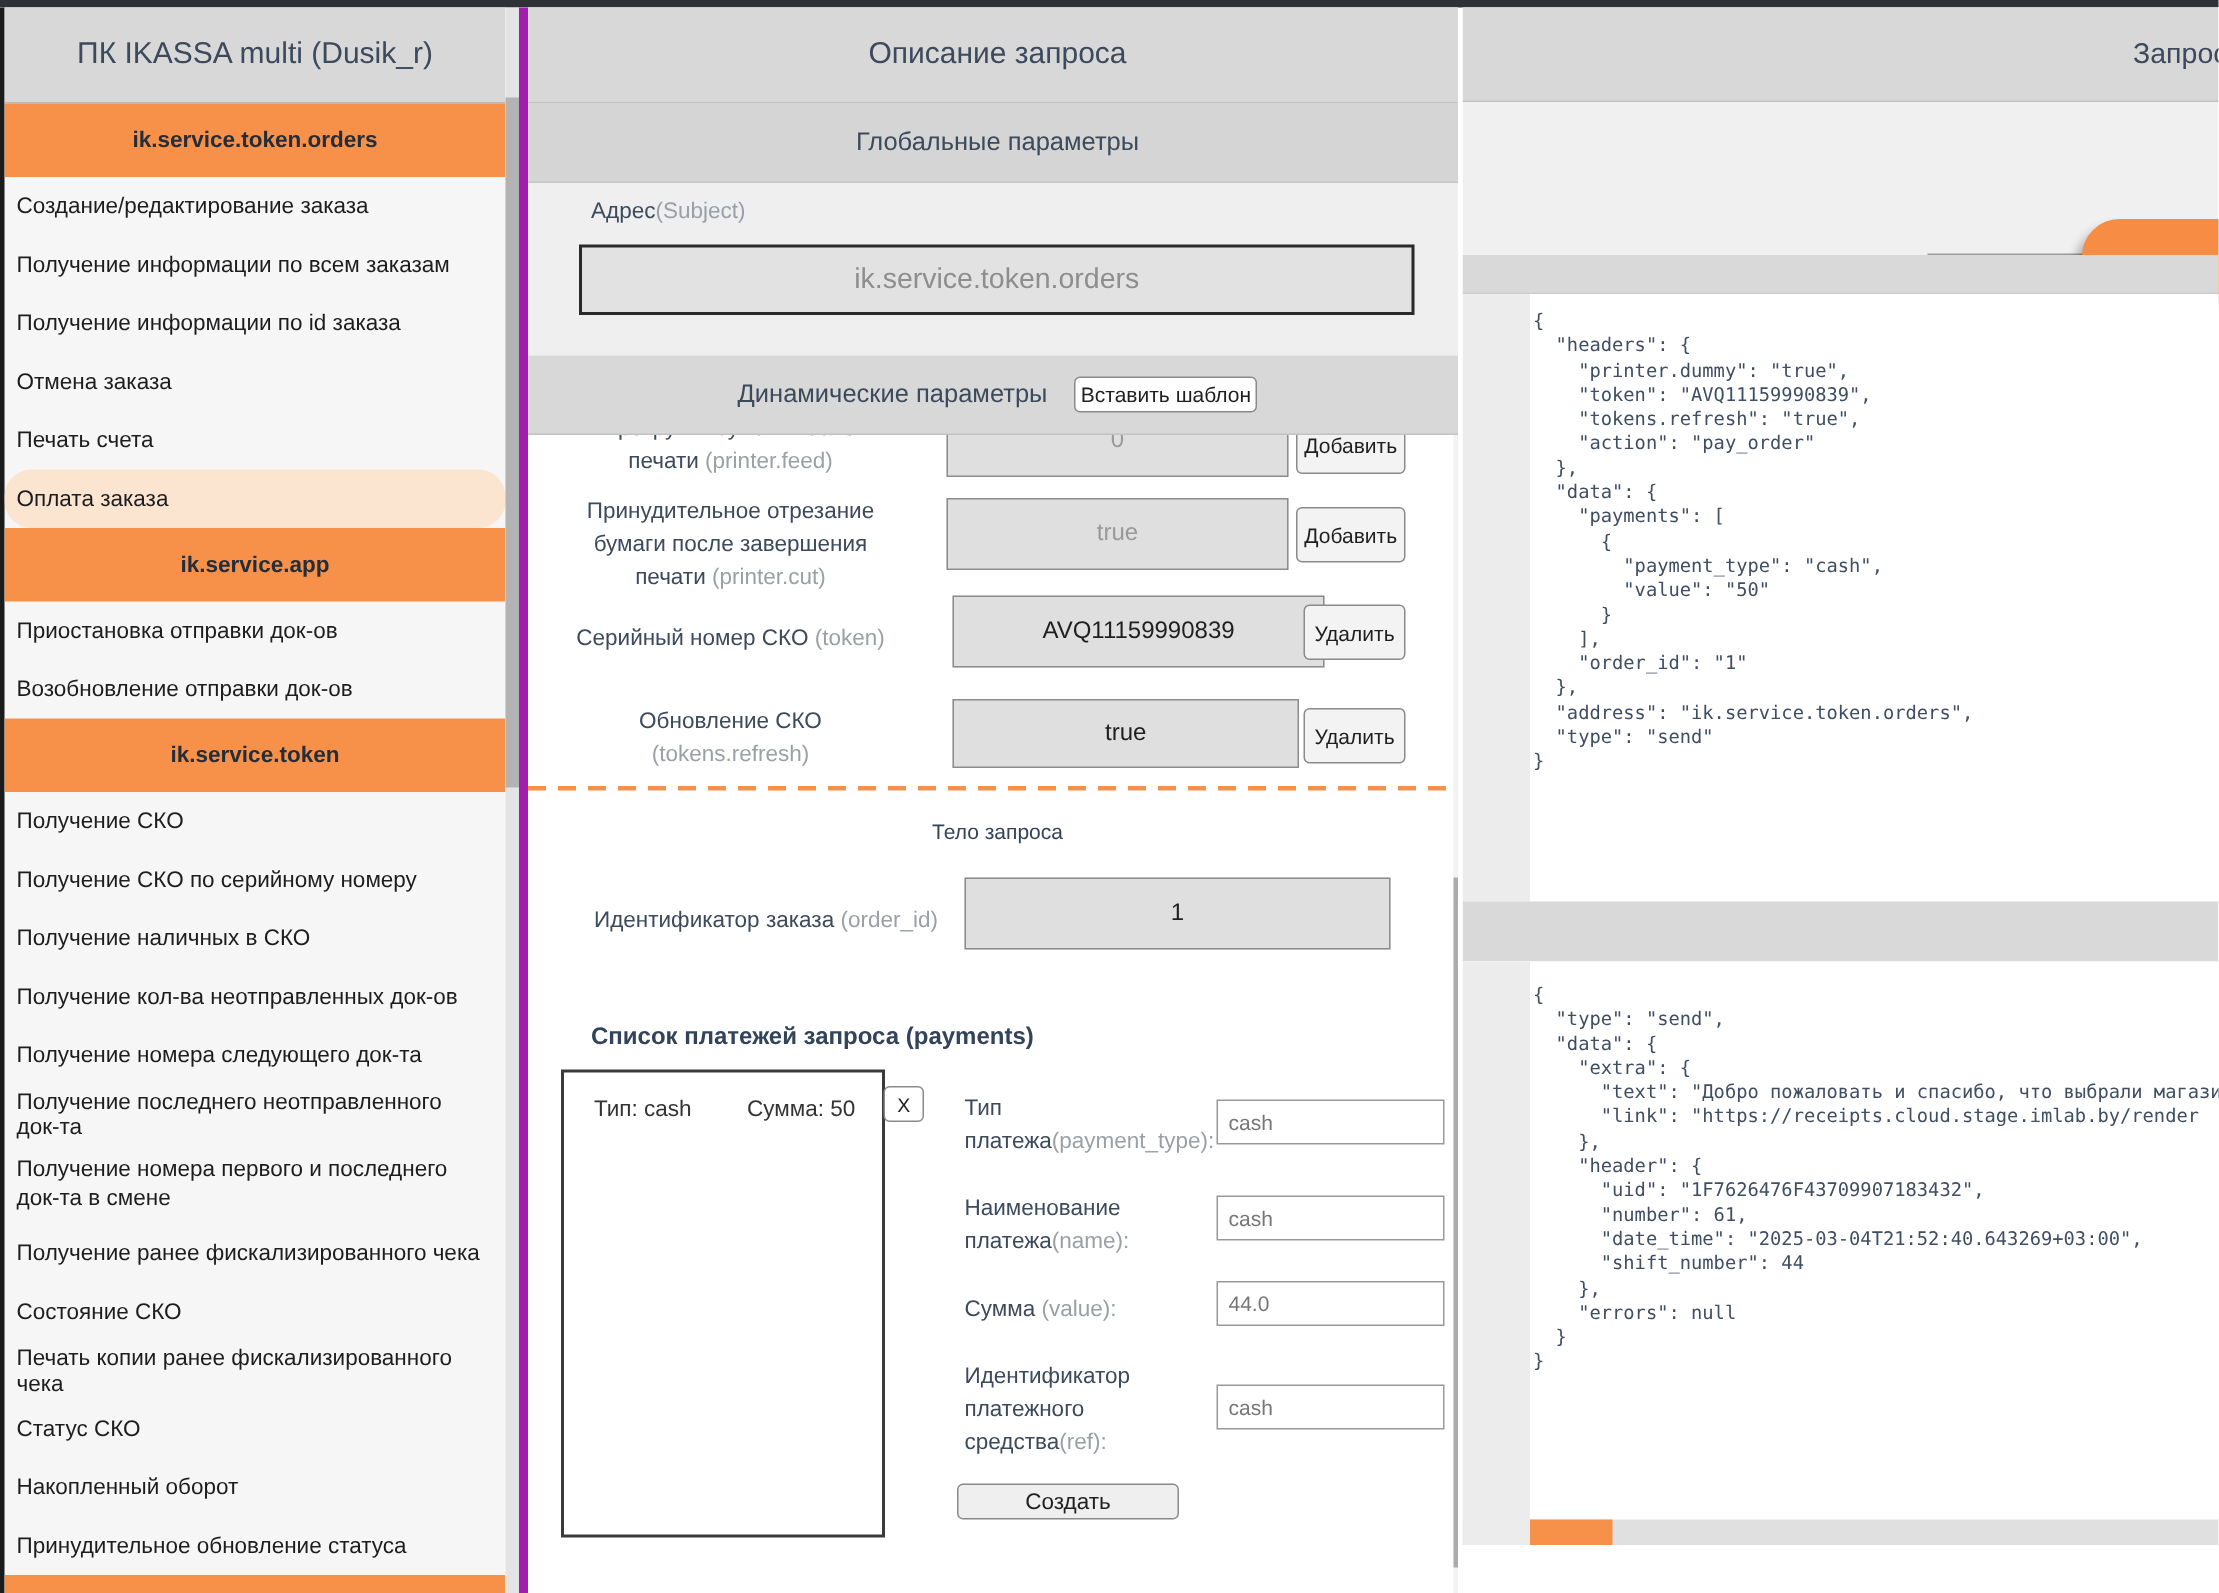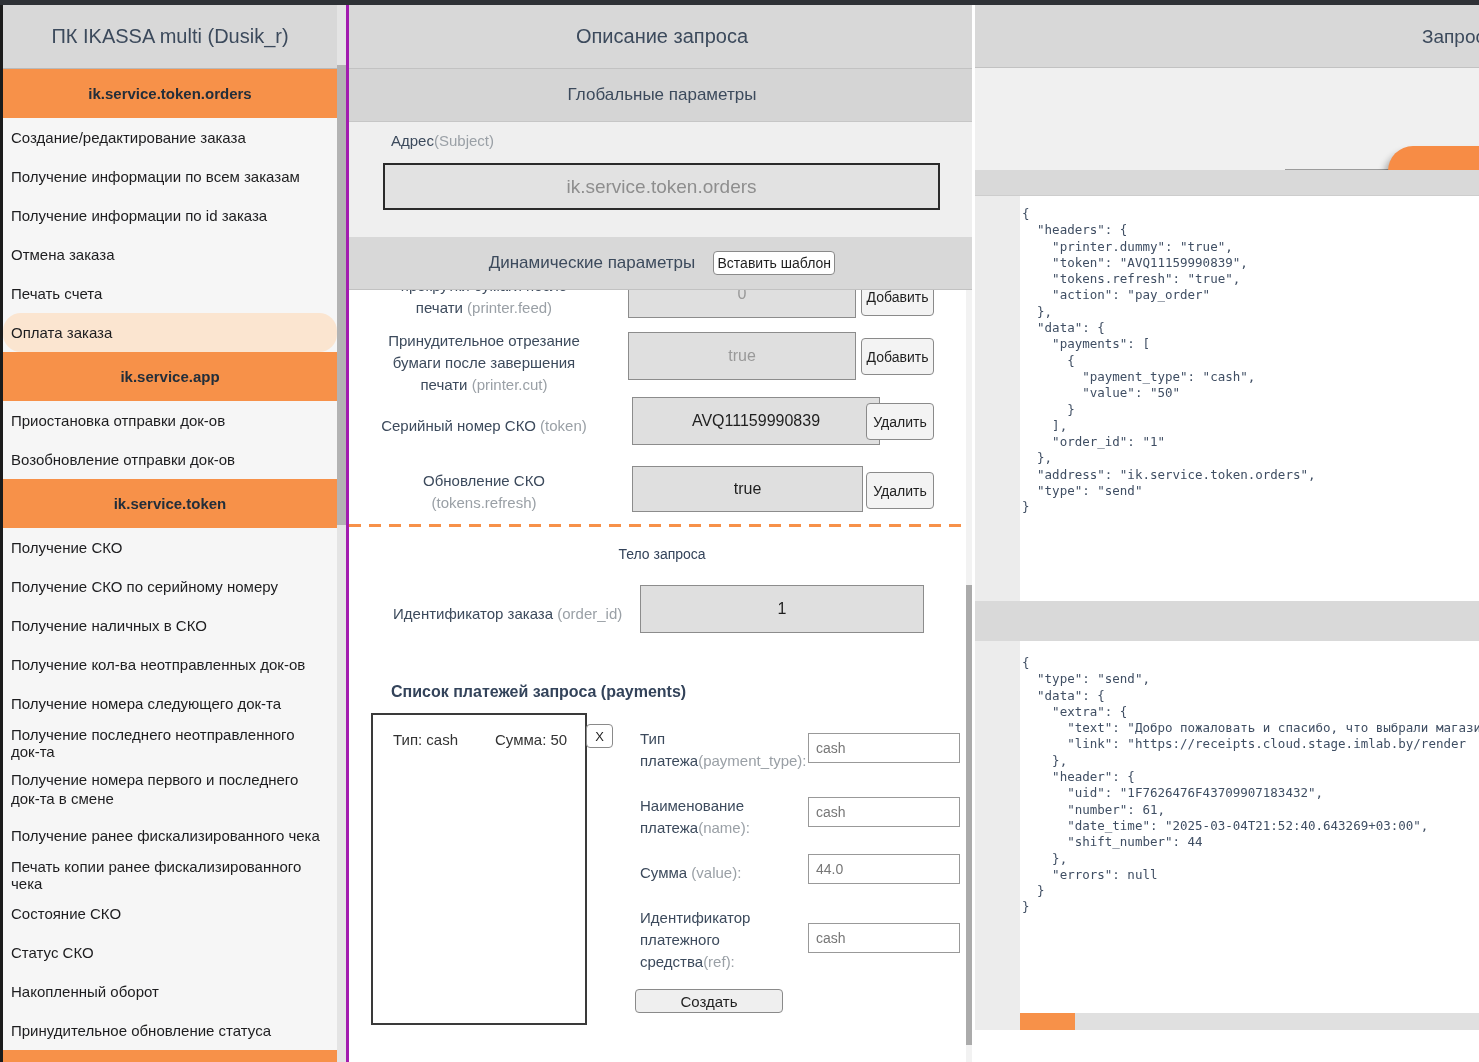--- a/index.html
+++ b/index.html
@@ -15,21 +15,21 @@
   .sb-title { height:64px; background:#d8d8d8; border-bottom:1px solid #b9b9b9; display:flex; align-items:center; justify-content:center; font-size:20px; color:#3c4a5c; }
   .sb-h { height:49px; background:#f79149; display:flex; align-items:center; justify-content:center; font-size:15px; font-weight:bold; color:#232e3a; }
   .sb-h.partial { height:12px; }
   .sb-i { height:39px; display:flex; align-items:center; padding:0 10px 0 8px; font-size:15px; color:#1d1d1f; }
   .sb-i.two { height:54px; line-height:19px; }
   .sb-i.active { background:#fbe5d0;border-radius:18px; }
   .sb-scroll { left:337px; top:5px; width:9px; height:1057px; background:#e4e4e4; }
   .sb-thumb { position:absolute; left:0; top:60px; width:9px; height:460px; background:#b3b3b3; }
 
   
-  .middle { left:346px; top:5px; width:626px; height:1057px; background:#fff; border-left:3px solid #a21caf; overflow:hidden; }
+  .middle { left:346px; top:5px; width:626px; height:1057px; background:#fff; border-left:6px solid #a21caf; overflow:hidden; }
   .m-header { left:0; top:0; width:626px; height:64px; background:#d8d8d8; border-bottom:1px solid #c2c2c2; display:flex; align-items:center; justify-content:center; font-size:20px; color:#3c4a5c; z-index:4; }
   .m-global { left:0; top:64px; width:626px; height:53px; background:#d5d5d5; border-bottom:1px solid #c6c6c6; display:flex; align-items:center; justify-content:center; font-size:17px; color:#3c4a5c; z-index:4; }
   .m-address { left:0; top:117px; width:626px; height:115px; background:#efefef; z-index:4; }
   .m-addr-label { position:absolute; left:42px; top:10px; font-size:15px; color:#3c4a5c; }
   .gcode { color:#9aa0a6; }
   .m-addr-input { position:absolute; left:34px; top:41px; width:557px; height:47px; background:#e2e2e2; border:2px solid #2a2a2a; display:flex; align-items:center; justify-content:center; font-size:19px; color:#8e8e8e; }
   .m-dynamic { left:0; top:232px; width:626px; height:53px; background:#d8d8d8; border-bottom:1px solid #c2c2c2; display:flex; align-items:center; justify-content:center; gap:18px; z-index:4; }
   .m-dynamic .ttl { font-size:17px; color:#3c4a5c; }
   .btn { background:#f3f3f3; border:1px solid #8a8a8a; border-radius:4px; color:#1f1f1f; display:flex; align-items:center; justify-content:center; }
   .tpl-btn { width:122px; height:24px; font-size:14px; background:#fff; }
@@ -89,22 +89,22 @@
   <div class="sb-i">Возобновление отправки док-ов</div>
   <div class="sb-h">ik.service.token</div>
   <div class="sb-i">Получение СКО</div>
   <div class="sb-i">Получение СКО по серийному номеру</div>
   <div class="sb-i">Получение наличных в СКО</div>
   <div class="sb-i">Получение кол-ва неотправленных док-ов</div>
   <div class="sb-i">Получение номера следующего док-та</div>
   <div class="sb-i">Получение последнего неотправленного док-та</div>
   <div class="sb-i two">Получение номера первого и последнего док-та в смене</div>
   <div class="sb-i">Получение ранее фискализированного чека</div>
+  <div class="sb-i">Состояние СКО</div>
   <div class="sb-i">Печать копии ранее фискализированного чека</div>
-  <div class="sb-i">Состояние СКО</div>
   <div class="sb-i">Статус СКО</div>
   <div class="sb-i">Накопленный оборот</div>
   <div class="sb-i">Принудительное обновление статуса</div>
   <div class="sb-h partial"></div>
 </div>
 <div class="abs sb-scroll">
   <div class="sb-thumb"></div>
 </div>
 
 <div class="abs middle">

